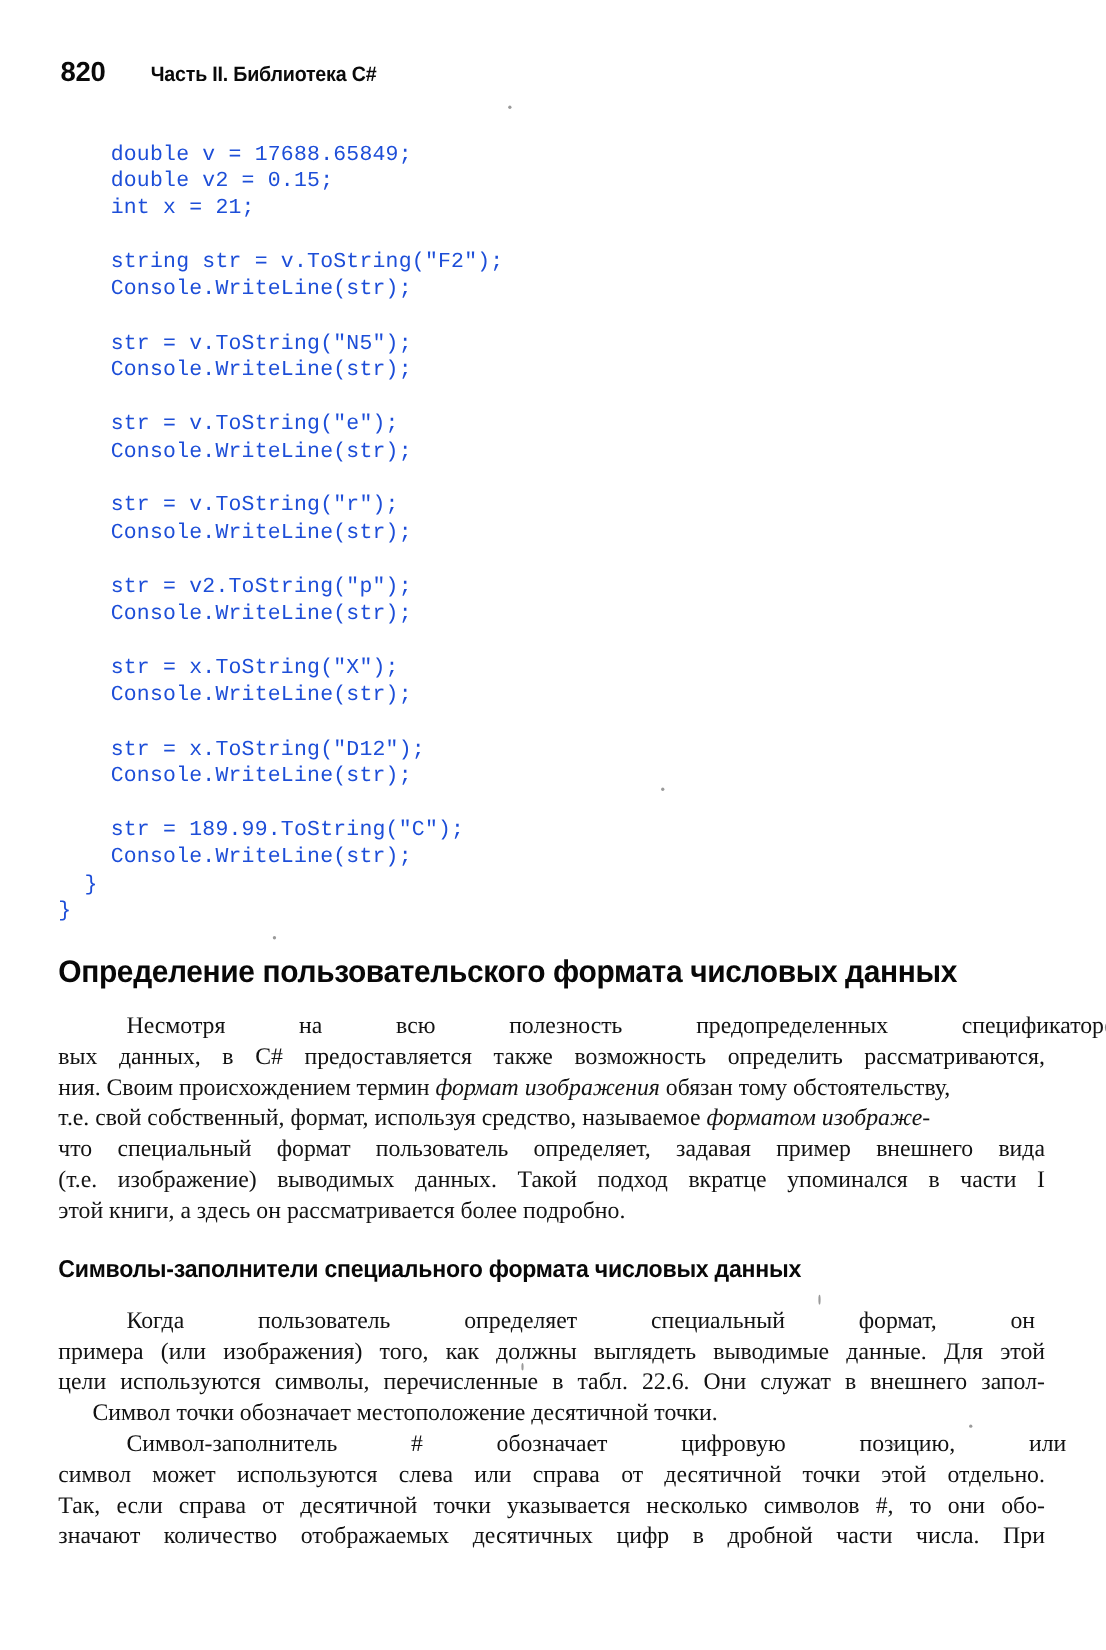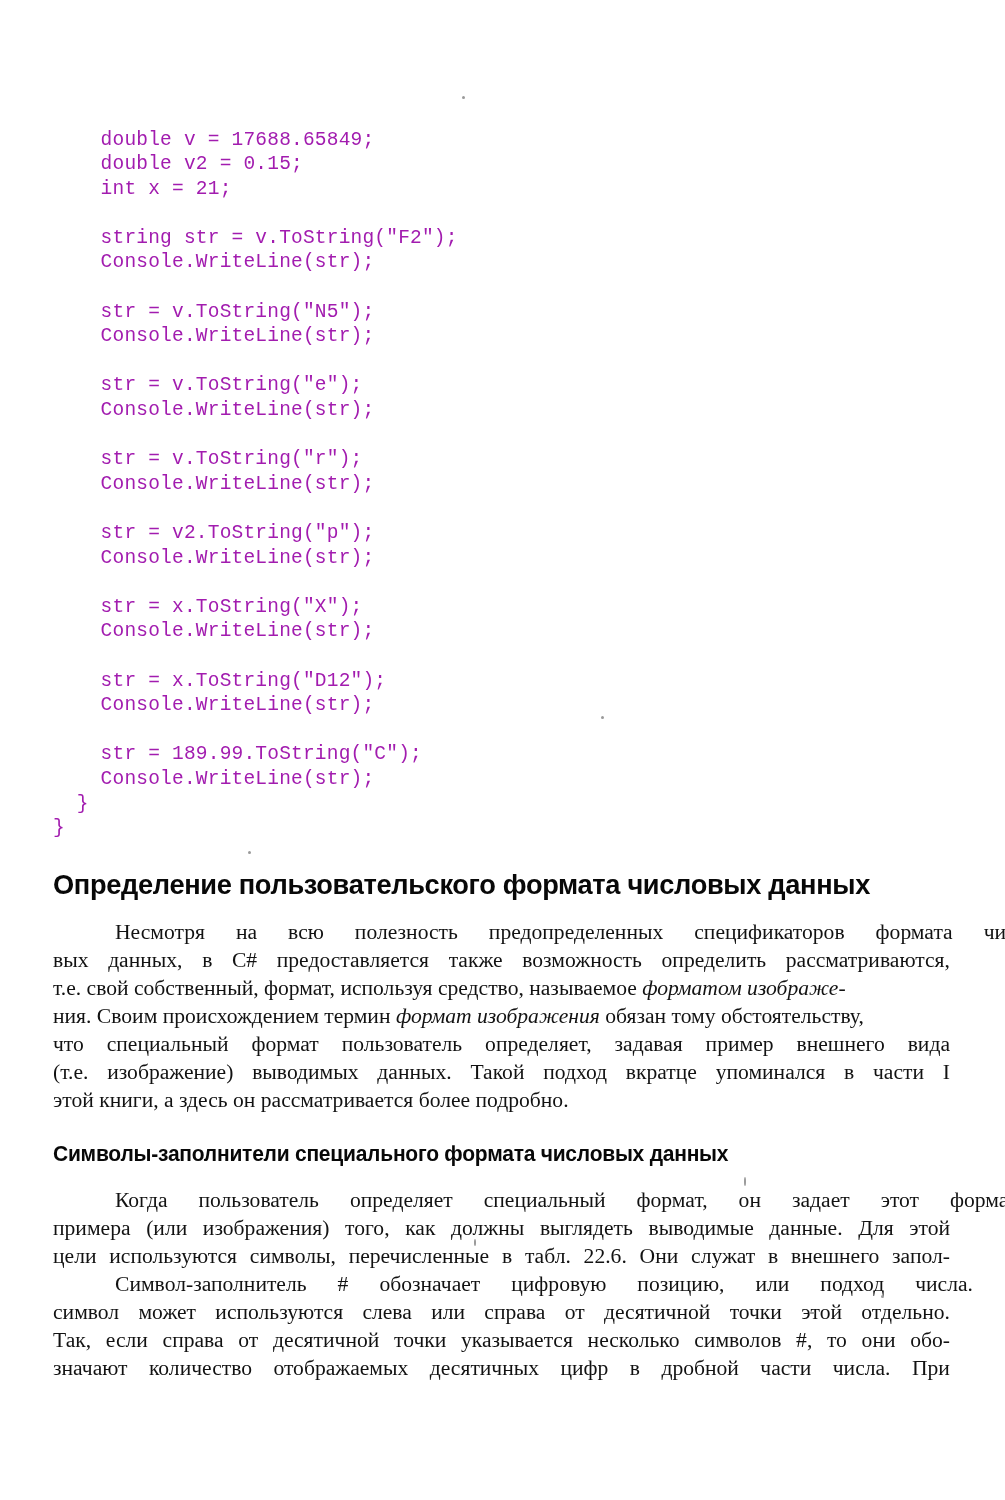--- a/index.html
+++ b/index.html
@@ -49,21 +49,21 @@
 
   
   .code-block {
     position: absolute;
     left: 53px;
     top: 108px;
     width: 880px;
     font-family: "Liberation Mono", "DejaVu Sans Mono", monospace;
     font-size: 19.5px;
     line-height: 24.6px;
-    color: #a21caf;
+    color: #1d4ed8;
     white-space: pre;
     letter-spacing: 0.2px;
   }
   .code-line { height: 24.6px; }
   .code-line.blank { height: 24.6px; }
 
   
   .h1 {
     position: absolute;
     left: 53px;
@@ -107,36 +107,40 @@
     display: block;
     height: 28px;
     white-space: nowrap;
   }
   
   .tline.just {
     display: flex;
     justify-content: space-between;
   }
   .tline.just > span { display: inline-block; }
-  .tline.indent { text-indent: 31px; }
+  .tline.indent { text-indent: 31px; gap: 36px; }
 
   .ital { font-style: italic; }
 
   
   .speck {
     position: absolute;
     background: #9a9a9a;
     border-radius: 50%;
   }
 </style>
 </head>
 <body>
 
 <div class="page">
 
+  <div class="running-head">
+    <span class="folio">820</span>
+    <span class="head-title">Часть II. Библиотека C#</span>
+  </div>
 
   <pre class="code-block" id="code-listing"><div class="code-line">    double v = 17688.65849;</div><div class="code-line">    double v2 = 0.15;</div><div class="code-line">    int x = 21;</div><div class="code-line blank">&nbsp;</div><div class="code-line">    string str = v.ToString("F2");</div><div class="code-line">    Console.WriteLine(str);</div><div class="code-line blank">&nbsp;</div><div class="code-line">    str = v.ToString("N5");</div><div class="code-line">    Console.WriteLine(str);</div><div class="code-line blank">&nbsp;</div><div class="code-line">    str = v.ToString("e");</div><div class="code-line">    Console.WriteLine(str);</div><div class="code-line blank">&nbsp;</div><div class="code-line">    str = v.ToString("r");</div><div class="code-line">    Console.WriteLine(str);</div><div class="code-line blank">&nbsp;</div><div class="code-line">    str = v2.ToString("p");</div><div class="code-line">    Console.WriteLine(str);</div><div class="code-line blank">&nbsp;</div><div class="code-line">    str = x.ToString("X");</div><div class="code-line">    Console.WriteLine(str);</div><div class="code-line blank">&nbsp;</div><div class="code-line">    str = x.ToString("D12");</div><div class="code-line">    Console.WriteLine(str);</div><div class="code-line blank">&nbsp;</div><div class="code-line">    str = 189.99.ToString("C");</div><div class="code-line">    Console.WriteLine(str);</div><div class="code-line">  }</div><div class="code-line">}</div></pre>
 
   <div class="h1">Определение пользовательского формата числовых данных</div>
 
   <div class="para" id="para-1">
     <span class="tline just indent">
 
     <span style="margin-left: 31px;">Несмотря</span>
         <span>на</span>
@@ -153,24 +157,24 @@
         <span>данных,</span>
         <span>в</span>
         <span>C#</span>
         <span>предоставляется</span>
         <span>также</span>
         <span>возможность</span>
         <span>определить</span>
         <span>рассматриваются,</span>
       </span>
     <span class="tline">
-      <span><span>т.е. свой собственный, формат, используя средство, называемое </span><span class="ital">форматом изображе-</span></span>
+      <span><span>ния. Своим происхождением термин </span><span class="ital">формат изображения</span><span> обязан тому обстоятельству,</span></span>
     </span>
     <span class="tline">
-      <span><span>ния. Своим происхождением термин </span><span class="ital">формат изображения</span><span> обязан тому обстоятельству,</span></span>
+      <span><span>т.е. свой собственный, формат, используя средство, называемое </span><span class="ital">форматом изображе-</span></span>
     </span>
     <span class="tline just">
 
     <span>что</span>
         <span>специальный</span>
         <span>формат</span>
         <span>пользователь</span>
         <span>определяет,</span>
         <span>задавая</span>
         <span>пример</span>
@@ -233,20 +237,23 @@
         <span>перечисленные</span>
         <span>в</span>
         <span>табл.</span>
         <span>22.6.</span>
         <span>Они</span>
         <span>служат</span>
         <span>в</span>
         <span>внешнего</span>
         <span>запол-</span>
       </span>
+    <span class="tline indent">
+      <span>Символ точки обозначает местоположение десятичной точки.</span>
+    </span>
     <span class="tline just indent">
 
     <span style="margin-left: 31px;">Символ-заполнитель</span>
         <span>#</span>
         <span>обозначает</span>
         <span>цифровую</span>
         <span>позицию,</span>
         <span>или</span>
         <span>подход</span>
         <span>числа.</span>

